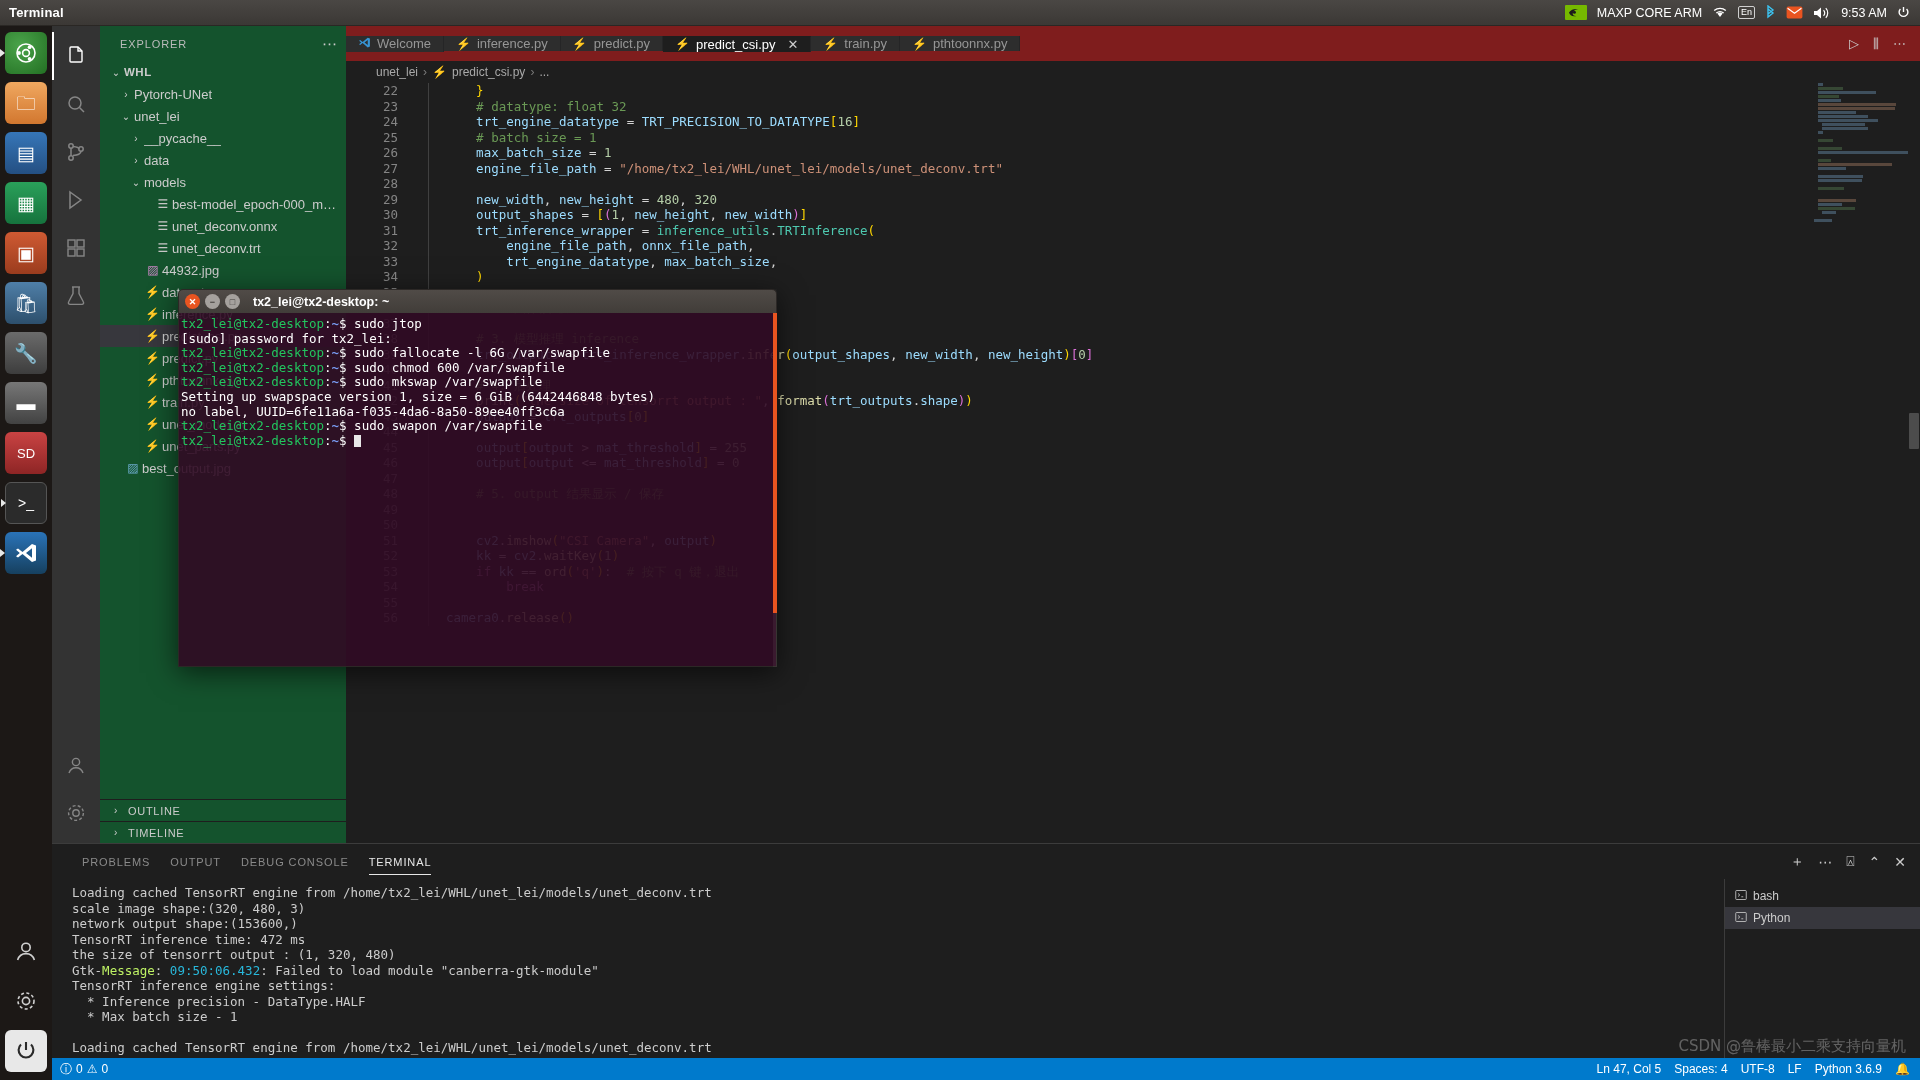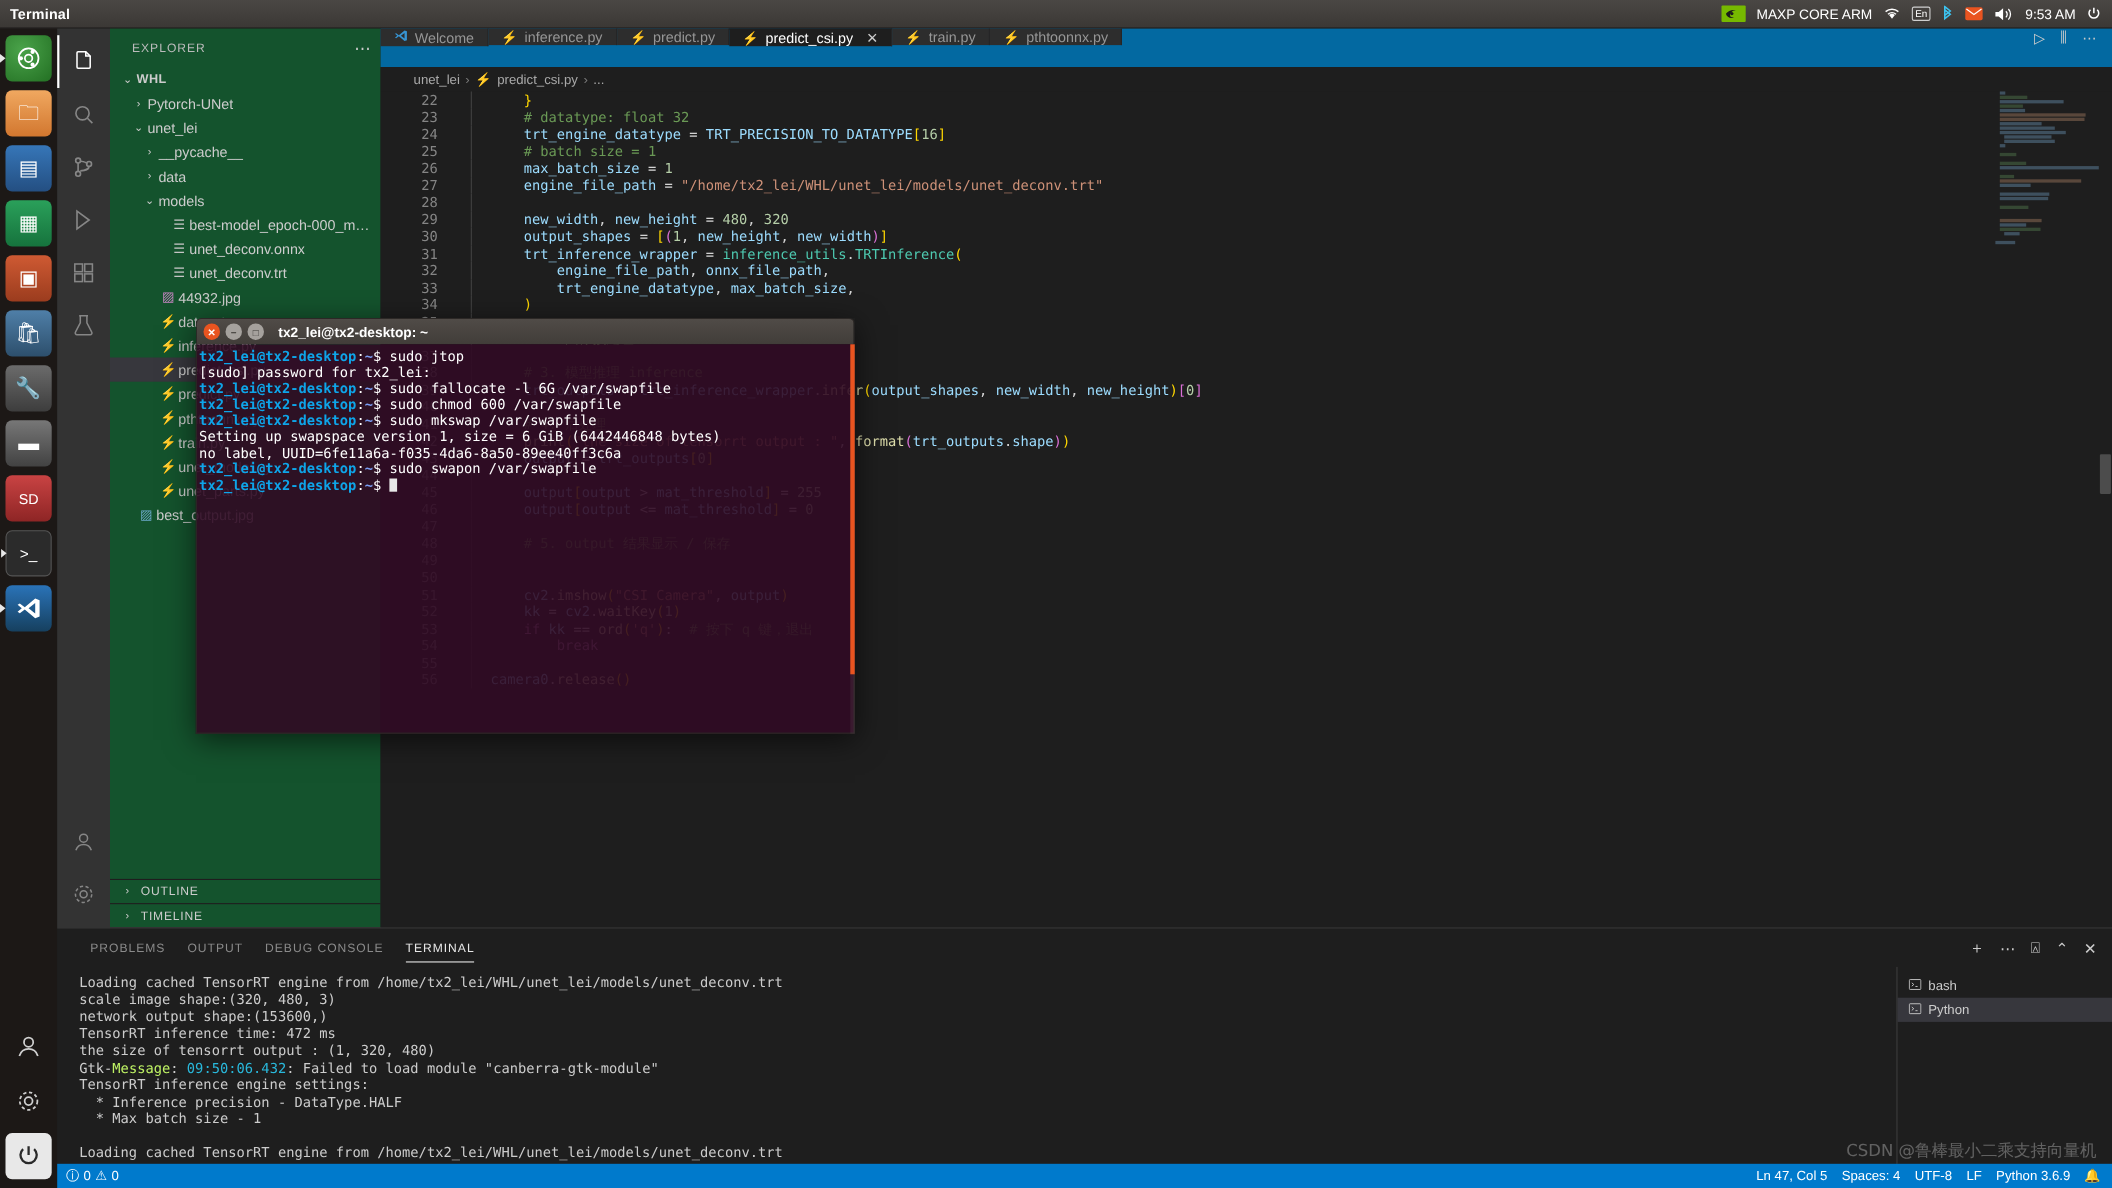--- a/index.html
+++ b/index.html
@@ -118,21 +118,21 @@
   .lbl.bold { font-weight: bold; font-size: 11.5px; letter-spacing: .5px; }
   #sb-footer { font-size: 11px; }
   .sb-section {
     height: 22px; display: flex; align-items: center; gap: 4px;
     padding-left: 8px; letter-spacing: .7px; color: #cccccc;
     border-top: 1px solid #1e1e1e; text-transform: uppercase; font-size: 11px;
   }
 
   
   #editor-group { flex: 1 1 auto; display: flex; flex-direction: column; min-width: 0; }
-  #tabs { height: 35px; background: #0369a1; display: flex; align-items: flex-start; }
+  #tabs { height: 35px; background: #7f1d1d; display: flex; align-items: center; }
   .tab {
     display: flex; align-items: center; gap: 6px; padding: 0 12px;
     background: #2d2d2d; color: #969696; font-size: 13px;
     border-right: 1px solid #252526; max-width: 230px; white-space: nowrap;
   }
   .tab.active { background: #1e1e1e; color: #ffffff; border-top: 1px solid #1e1e1e; }
   .tab .tico { font-size: 12px; color: #4b9fd5; }
   .tab .tico.vs { color: #3794d2; }
   .tab .tclose { margin-left: 6px; font-size: 13px; color: #cccccc; }
   #tabs-actions { margin-left: auto; display: flex; align-items: center; gap: 14px; padding: 0 14px; color: #cccccc; font-size: 13px; }
@@ -243,21 +243,21 @@
     border: 1px solid #2c2826; border-top: none;
     padding: 4px 0 0 2px; overflow: hidden;
     font-family: "DejaVu Sans Mono", monospace; font-size: 12.5px;
     line-height: 14.6px; color: #ffffff; white-space: pre;
   }
   #uterm-scroll {
     position: absolute; right: 0; top: 24px; width: 4px; height: 354px;
     background: rgba(255,255,255,0.06);
   }
   #uterm-thumb { position: absolute; right: 0; top: 0; width: 4px; height: 300px; background: #e95420; }
-  .u-user { color: #0ea5e9; font-weight: bold; }
+  .u-user { color: #22c55e; font-weight: normal; }
   .u-path { color: #7a9ef5; font-weight: bold; }
   .u-plain { color: #ffffff; }
   .cursor { display: inline-block; width: 7px; height: 12px; background: #e8e8e8; vertical-align: -2px; }
 
   
   #watermark {
     position: absolute; right: 14px; bottom: 24px;
     color: rgba(255,255,255,0.30); font-size: 15px;
     font-family: "DejaVu Sans", sans-serif; pointer-events: none;
   }

